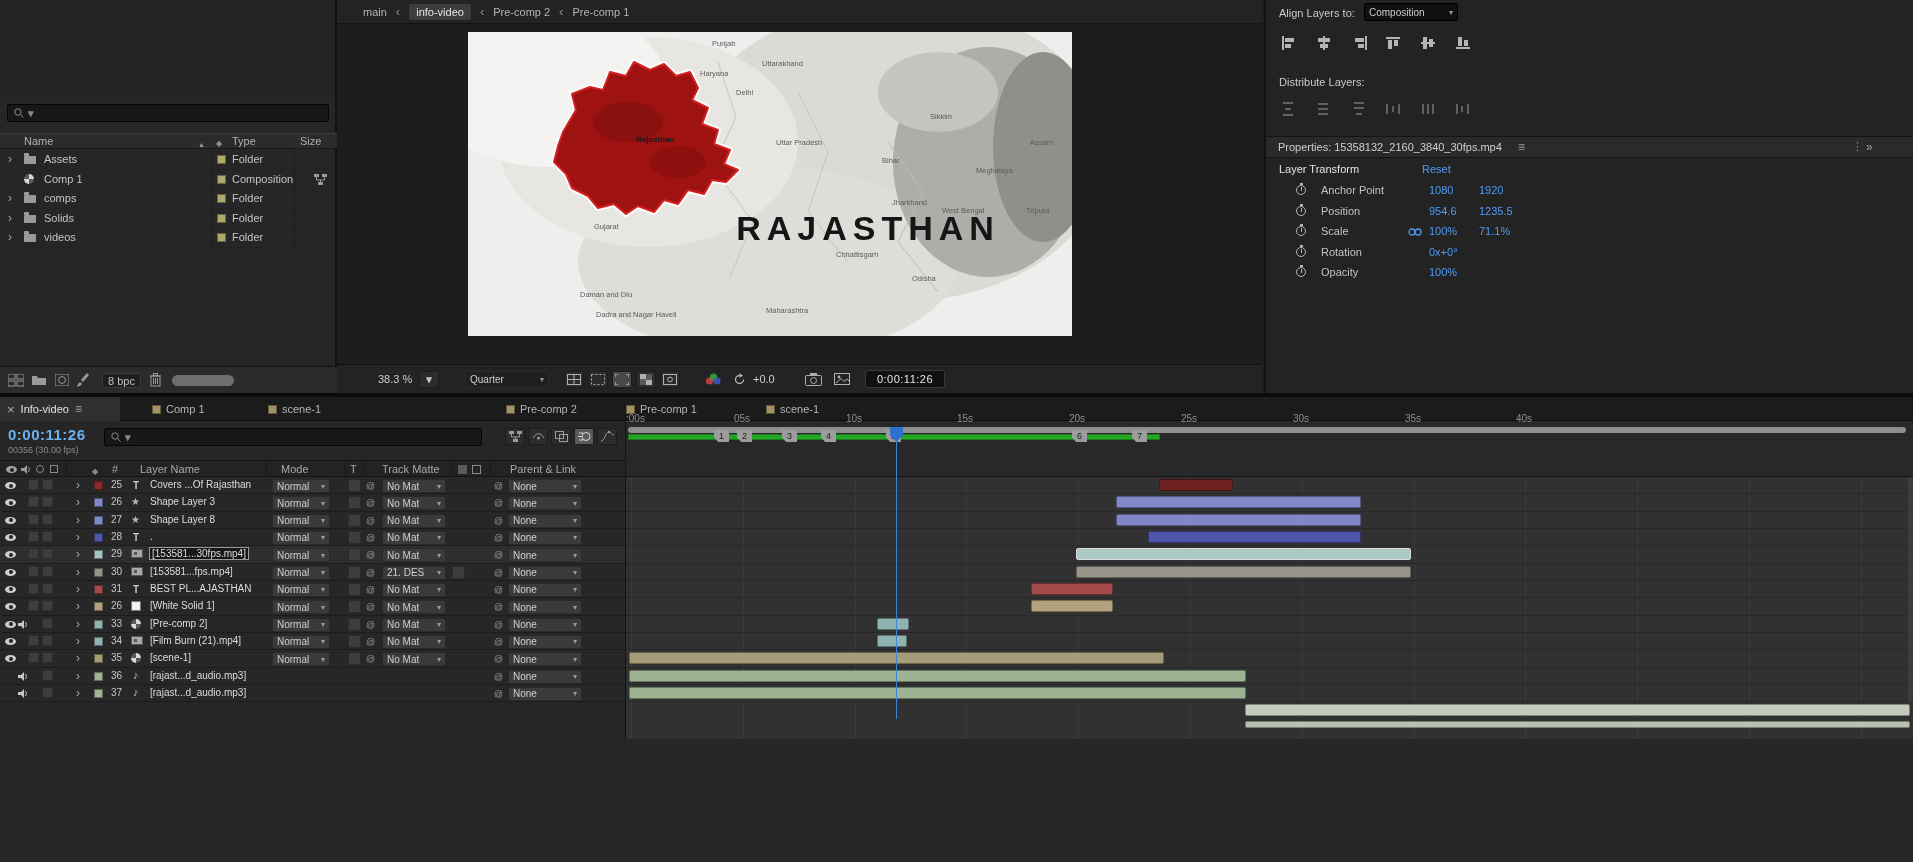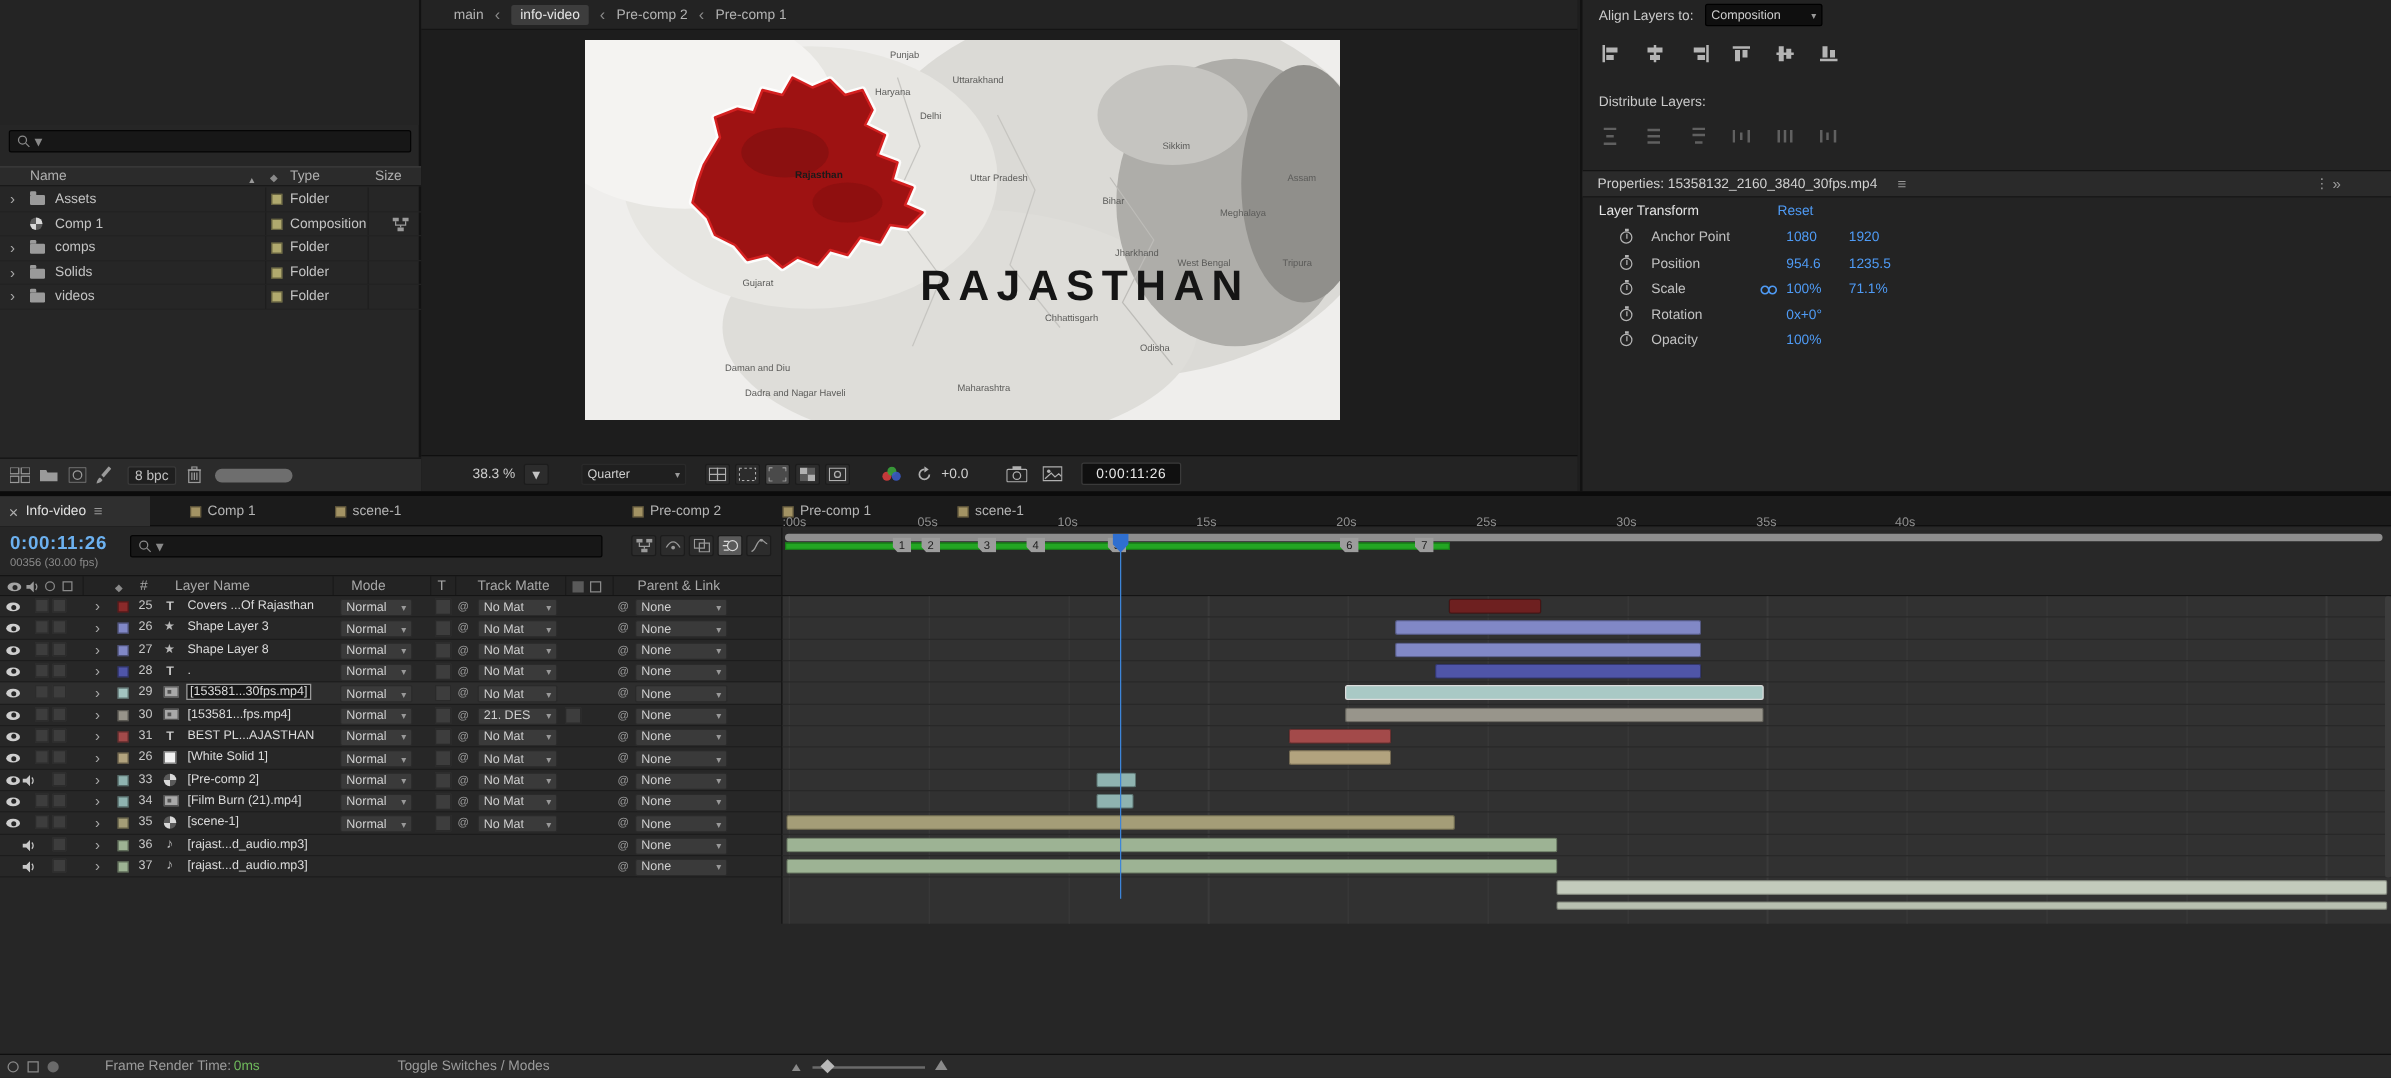--- a/index.html
+++ b/index.html
@@ -943,25 +943,13 @@
         <span class="bar" style="left:3px;width:617px;background:#9db394"></span>
       </div>
     <div class="lane">
         <span class="bar" style="left:3px;width:617px;background:#9db394"></span>
       </div>
     <span class="bar" style="left:619px;top:227px;width:665px;background:#c3cbbc"></span>
     <span class="bar" style="left:619px;top:244px;width:665px;height:7px;background:#b8c0b0"></span>
   </div>
   <span class="abs" style="left:1908px;top:80px;width:5px;height:225px;background:#3c3c3c;border-radius:2px"></span>
 
-  <div id="tl-foot">
-    <span class="abs" style="left:6px;top:5px;width:9px;height:9px;border:1px solid #8a8a8a;border-radius:50%"></span>
-    <span class="abs" style="left:22px;top:5px;width:9px;height:9px;border:1px solid #8a8a8a"></span>
-    <span class="abs" style="left:38px;top:5px;width:9px;height:9px;background:#6a6a6a;border-radius:50%"></span>
-    <span class="abs" style="left:84px;top:3px">Frame Render Time:</span>
-    <span class="abs rt-green" style="left:187px;top:3px">0ms</span>
-    <span class="abs" style="left:318px;top:3px">Toggle Switches / Modes</span>
-    <span class="abs mini-mtn" style="left:632px;top:6px;transform:scale(.7)"></span>
-    <span class="abs" style="left:650px;top:9px;width:90px;height:2px;background:#6a6a6a"></span>
-    <span class="abs" style="left:658px;top:5px;width:8px;height:8px;background:#b8b8b8;transform:rotate(45deg)"></span>
-    <span class="abs mini-mtn" style="left:748px;top:4px"></span>
-  </div>
 </div>
 
 </body></html>

